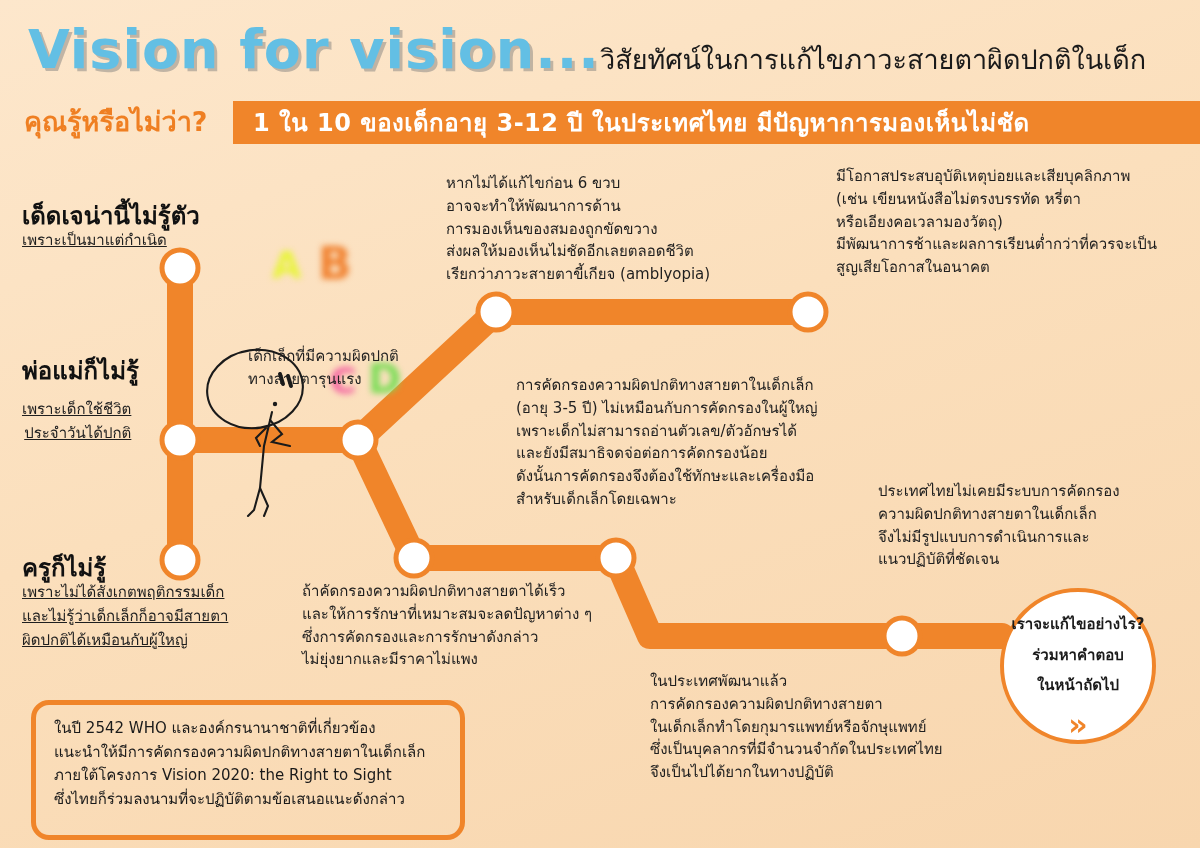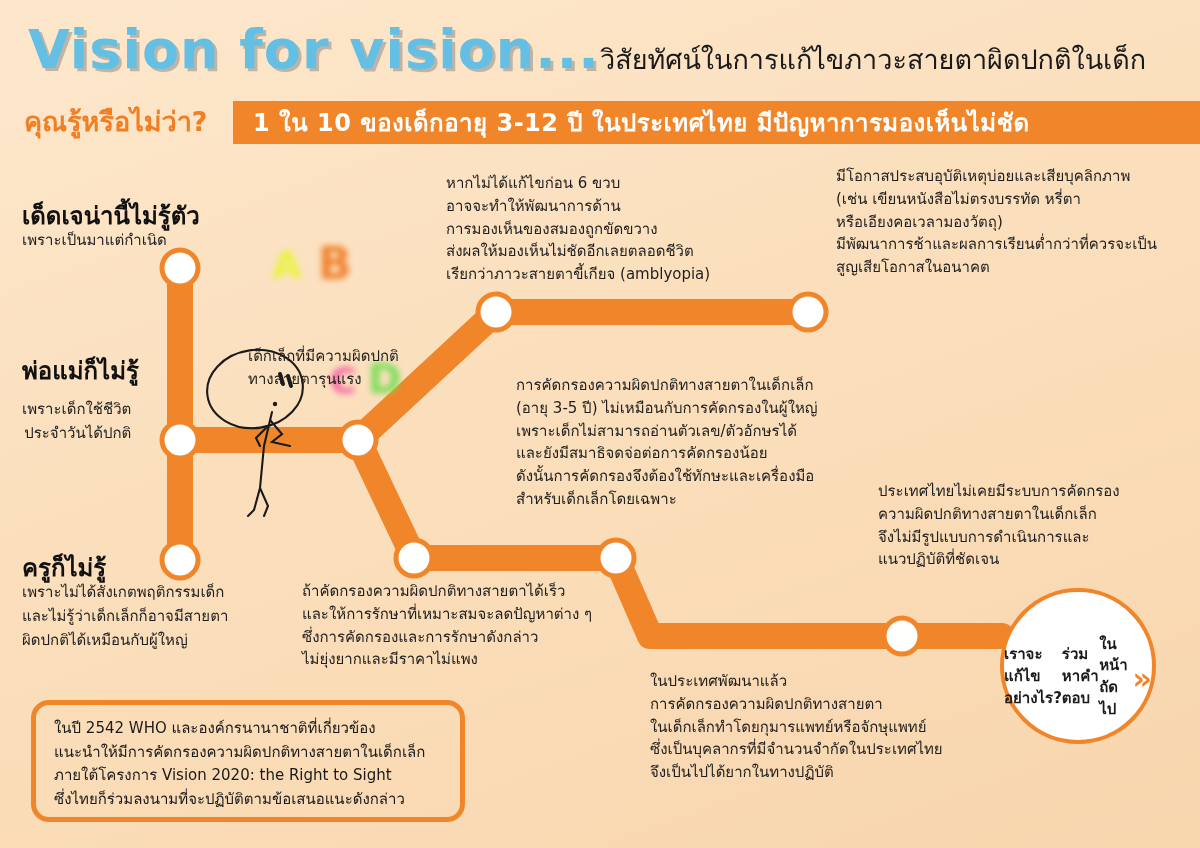--- a/index.html
+++ b/index.html
@@ -91,27 +91,28 @@
     color: #111;
     white-space: nowrap;
   }
   .subtext {
     position: absolute;
     z-index: 3;
     font-size: 15px;
     line-height: 1.6;
     color: #1f1f1f;
     white-space: pre-line;
+    text-decoration: underline;
   }
 
   
   .who-box {
     position: absolute;
     left: 31px; top: 700px;
-    width: 434px; height: 122px;
+    width: 434px; height: 140px;
     border: 5px solid #F0852A;
     border-radius: 18px;
     box-sizing: border-box;
     z-index: 3;
     padding: 12px 14px 0 18px;
     font-size: 15px;
     line-height: 1.58;
     color: #1a1a1a;
     white-space: pre-line;
   }
@@ -120,22 +121,23 @@
   .end-circle {
     position: absolute;
     left: 1000px; top: 588px;
     width: 156px; height: 156px;
     border-radius: 50%;
     background: #ffffff;
     border: 4px solid #F0852A;
     box-sizing: border-box;
     z-index: 4;
     display: flex;
+    flex-direction: column;
     align-items: center;
-    justify-content: center;
+    justify-content: space-between;
     padding-top: 22px;
   }
   .end-circle .line {
     font-size: 15px;
     font-weight: bold;
     color: #1a1a1a;
     line-height: 1.45;
   }
   .end-circle .chev {
     margin-top: 4px;

